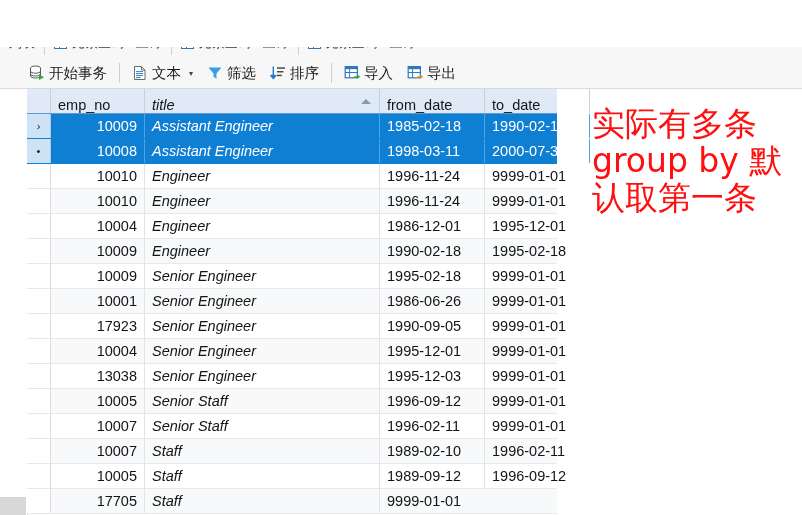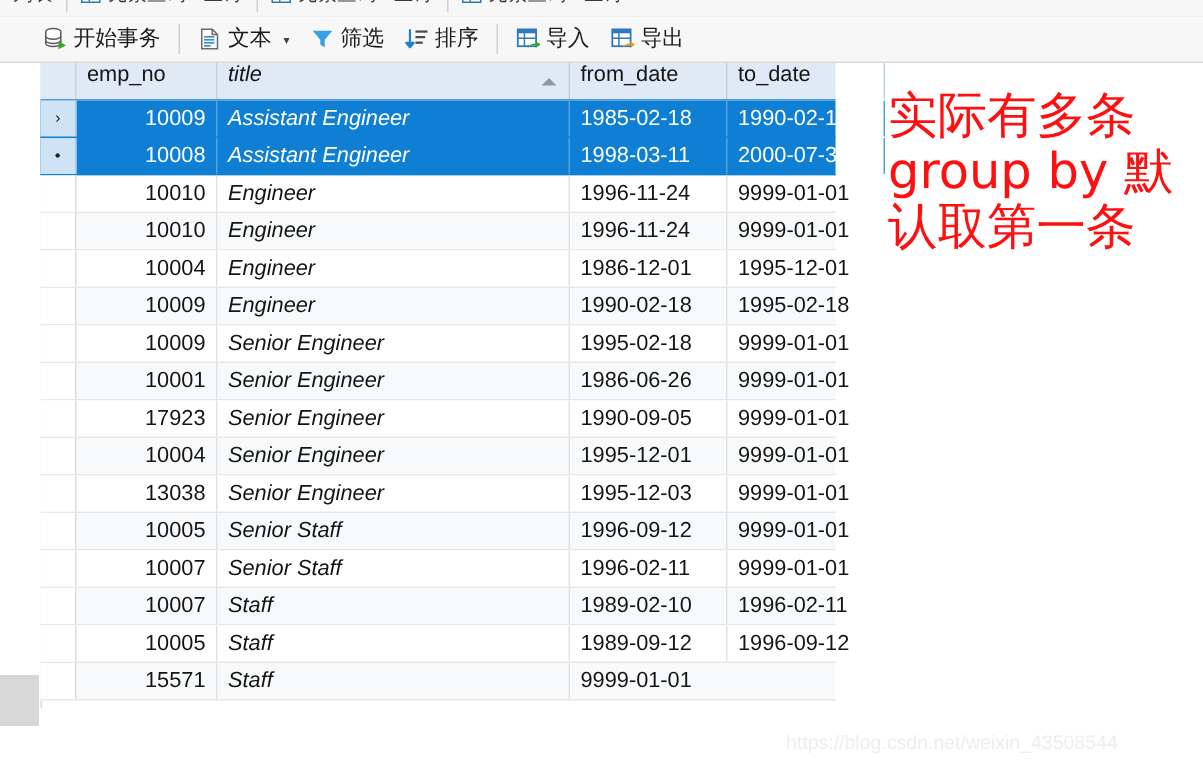--- a/index.html
+++ b/index.html
@@ -10,20 +10,21 @@
     height: 515px;
     overflow: hidden;
     font-family: "Liberation Sans", "DejaVu Sans", sans-serif;
   }
 
   #app {
     position: relative;
     width: 802px;
     height: 376px;
     background: #ffffff;
+    margin-top: 47px;
   }
 
   
   .top-strip {
     position: absolute;
     left: 0; top: 0;
     width: 802px; height: 11px;
     background: #f7f7f7;
     border-bottom: 1px solid #d4d4d4;
     overflow: hidden;
@@ -118,21 +119,21 @@
   .grid-header {
     display: flex;
     height: 25px;
     background: #dfeaf6;
     border-bottom: 1px solid #5a9bd5;
     box-sizing: border-box;
   }
   .hcell {
     position: relative;
     display: flex;
-    align-items: flex-start;
+    align-items: flex-end;
     font-size: 14.5px;
     color: #161616;
     border-right: 1px solid #c3d2e1;
     box-sizing: border-box;
     padding-left: 7px;
     white-space: nowrap;
     overflow: hidden;
   }
   .hcell.gutter { padding: 0; border-right: 1px solid #c3d2e1; background:#dfeaf6; }
   .sort-arrow {
@@ -443,21 +444,21 @@
         </div>
         <div class="row even">
           <div class="cell c-gutter w-gutter"></div>
           <div class="cell c-emp w-emp">10005</div>
           <div class="cell c-title w-title">Staff</div>
           <div class="cell c-from w-from">1989-09-12</div>
           <div class="cell c-to w-to">1996-09-12</div>
         </div>
         <div class="row odd">
           <div class="cell c-gutter w-gutter"></div>
-          <div class="cell c-emp w-emp">15571</div>
+          <div class="cell c-emp w-emp">17705</div>
           <div class="cell c-title w-title">Staff</div>
           <div class="cell c-to w-to">9999-01-01</div>
         </div>
       </div>
   </div>
 
   <div class="annotation">
     <div>实际有多条</div>
     <div>group by 默</div>
     <div>认取第一条</div>

